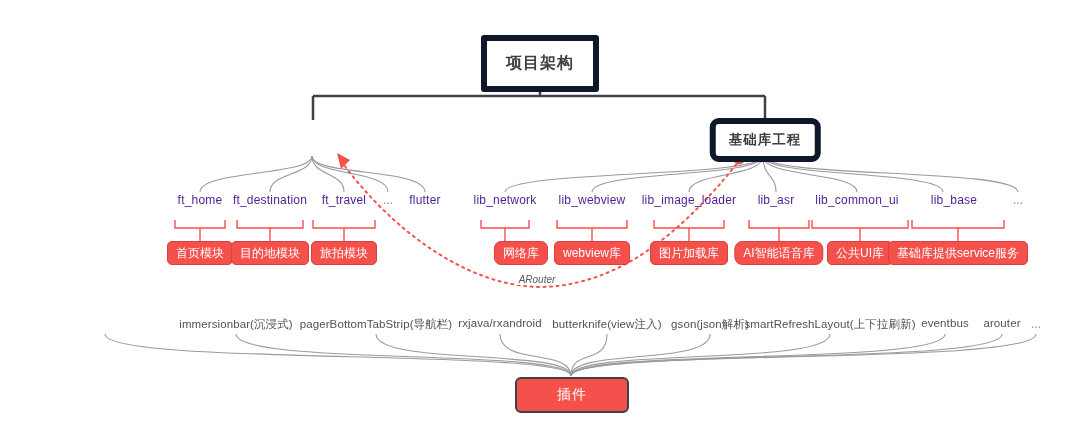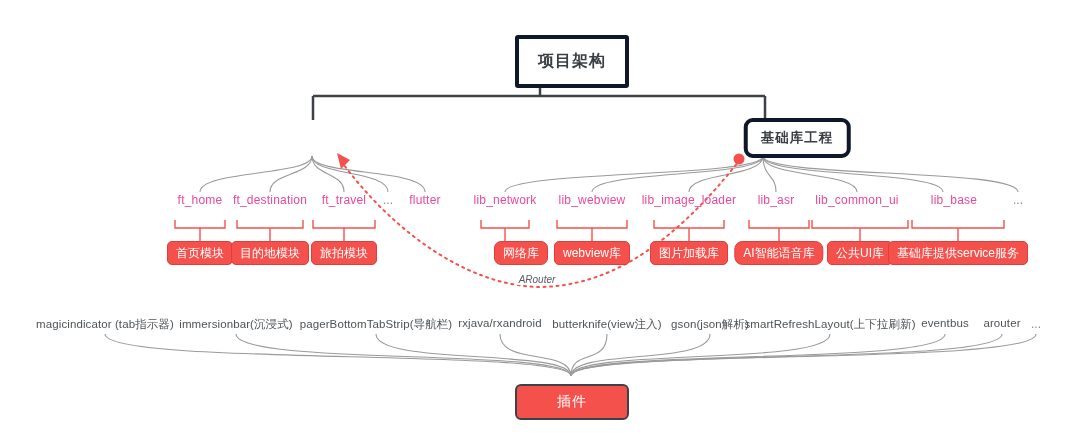--- a/index.html
+++ b/index.html
@@ -3,26 +3,26 @@
 <meta charset="utf-8">
 <style>
   html,body{margin:0;padding:0;background:#fff;}
   .canvas{
     position:relative;width:1080px;height:446px;background:#ffffff;overflow:hidden;
     font-family:"Liberation Sans","DejaVu Sans",sans-serif;
   }
   svg.edges{position:absolute;left:0;top:0;width:1080px;height:446px;}
   .abs{position:absolute;transform:translateX(-50%);white-space:nowrap;}
   .node-box{
-    background:#fff;border:4px solid #0f172a;color:#3a3f44;
-    text-align:center;box-sizing:border-box;margin-left:32px;
+    background:#fff;border:6px solid #0f172a;color:#3a3f44;
+    text-align:center;box-sizing:border-box;
   }
   .root-box{padding:12px 19px;font-size:16px;font-weight:bold;border-radius:3px;letter-spacing:1px;}
   .l2-box{padding:7px 13px;font-size:13.5px;font-weight:600;border-radius:9px;letter-spacing:1px;}
-  .node-name{font-size:12px;color:#ec4899;letter-spacing:.2px;}
+  .node-name{font-size:12px;color:#4c1d95;letter-spacing:.2px;}
   .dots{font-size:12px;color:#8a8f93;}
   .red-tag{
     background:#f5514c;border:1px solid #e03e3b;border-radius:5px;
     color:#fff;font-size:12px;padding:3px 8px;line-height:16px;
   }
   .plugin-name{font-size:11.5px;color:#4e5357;letter-spacing:.1px;}
   .plugin-box{
     background:#f5514c;border:2px solid #3d4247;border-radius:6px;
     color:#fff;font-size:14px;padding:7px 40px;letter-spacing:1px;
   }
@@ -119,28 +119,27 @@
 
   <span class="abs red-tag" style="left:521px;top:241px;border-radius:7px;">网络库</span>
   <span class="abs red-tag" style="left:592px;top:241px;">webview库</span>
   <span class="abs red-tag" style="left:689px;top:241px;">图片加载库</span>
   <span class="abs red-tag" style="left:779px;top:241px;border-radius:8px;">AI智能语音库</span>
   <span class="abs red-tag" style="left:860px;top:241px;">公共UI库</span>
   <span class="abs red-tag" style="left:958px;top:241px;">基础库提供service服务</span>
 
   <span class="abs arouter" style="left:537px;top:274px;">ARouter</span>
 
-  <span class="abs plugin-name" style="left:105px;top:317px;">magicindicator (tab指示器)</span>
   <span class="abs plugin-name" style="left:236px;top:317px;">immersionbar(沉浸式)</span>
   <span class="abs plugin-name" style="left:376px;top:317px;">pagerBottomTabStrip(导航栏)</span>
   <span class="abs plugin-name" style="left:500px;top:317px;">rxjava/rxandroid</span>
   <span class="abs plugin-name" style="left:607px;top:317px;">butterknife(view注入)</span>
   <span class="abs plugin-name" style="left:710px;top:317px;">gson(json解析)</span>
   <span class="abs plugin-name" style="left:830px;top:317px;">smartRefreshLayout(上下拉刷新)</span>
   <span class="abs plugin-name" style="left:945px;top:317px;">eventbus</span>
   <span class="abs plugin-name" style="left:1002px;top:317px;">arouter</span>
   <span class="abs dots" style="left:1036px;top:317px;">...</span>
 
-  <div class="abs plugin-box" style="left:572px;top:377px;margin-top:7px;">
+  <div class="abs plugin-box" style="left:572px;top:377px;">
     <span>插件</span>
   </div>
 
 </div>
 
 </body></html>

